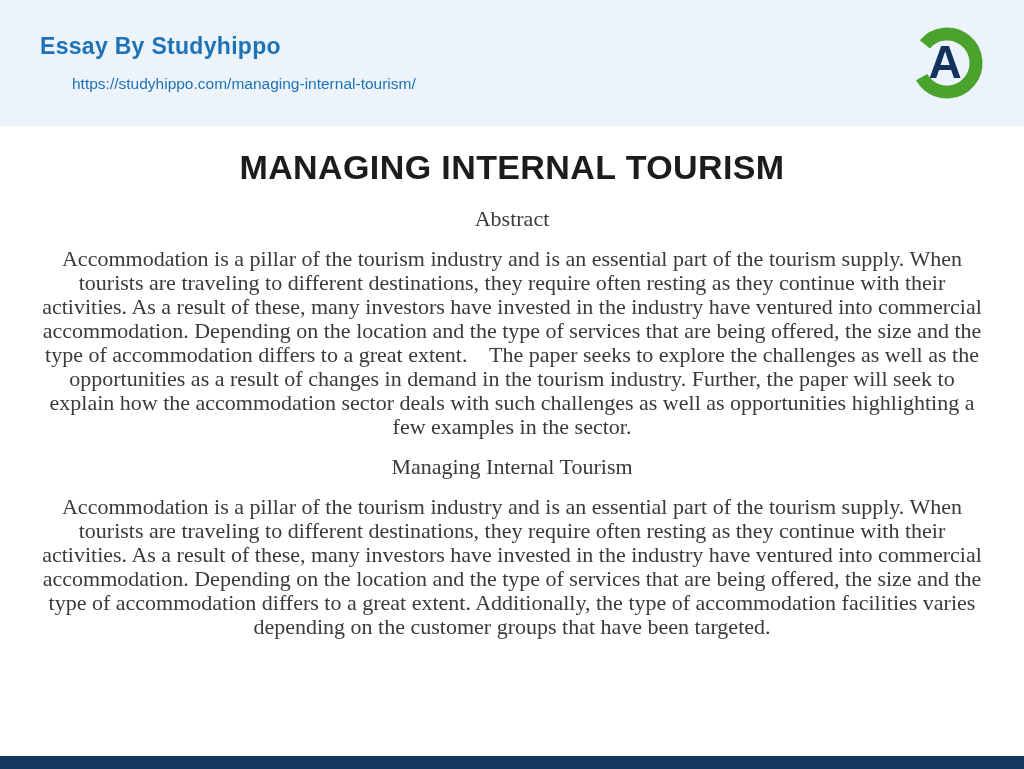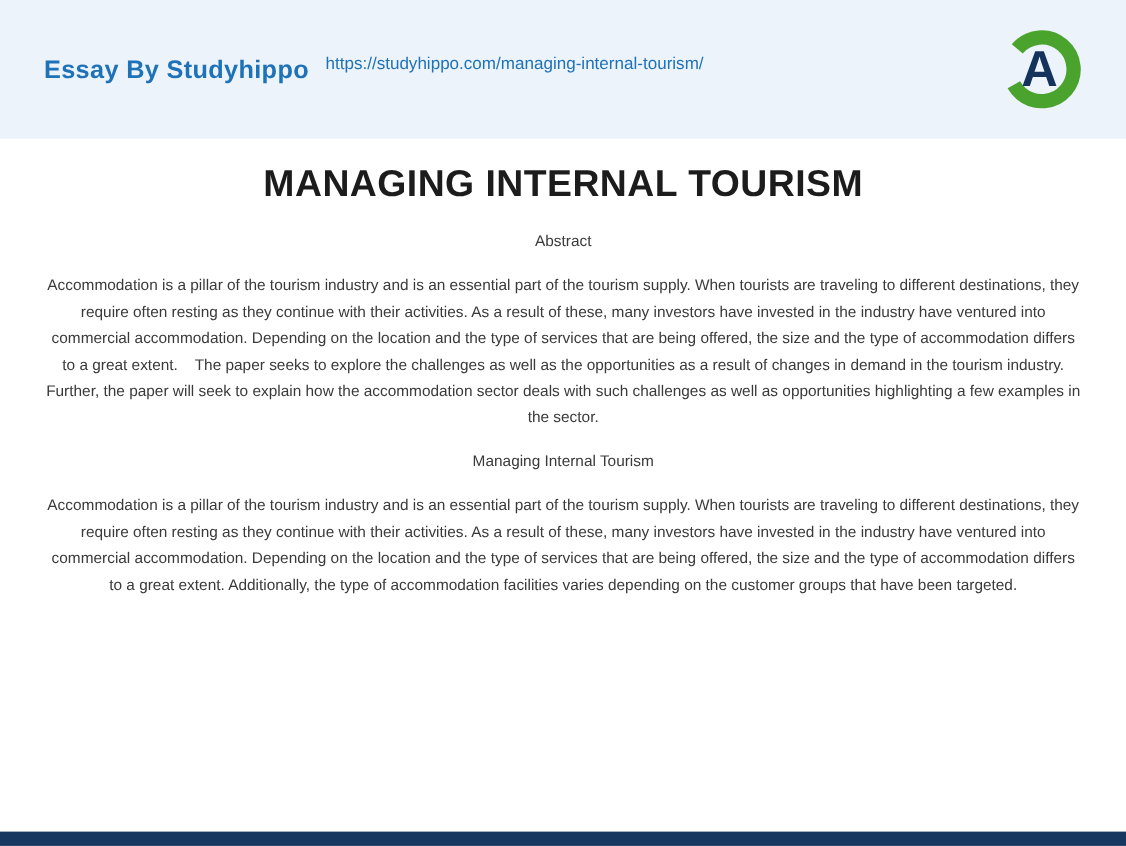--- a/index.html
+++ b/index.html
@@ -20,36 +20,37 @@
     background: #ecf3fb;
     height: 126px;
     flex: 0 0 126px;
     padding: 0 39px 0 40px;
     display: flex;
     align-items: center;
     justify-content: space-between;
   }
   .header-text {
     display: flex;
-    flex-direction: row;
+    flex-direction: column;
     gap: 15px;
   }
   .site-title {
     color: #1e72b8;
     font-size: 23px;
     font-weight: bold;
     text-decoration: none;
     letter-spacing: 0.3px;
     cursor: pointer;
   }
   .page-url {
     color: #1e72b8;
     font-size: 15.5px;
     text-decoration: none;
     cursor: pointer;
+    margin-left: 32px;
   }
   .logo {
     width: 76px;
     height: 76px;
     flex: 0 0 76px;
   }
   .content {
     flex: 1 1 auto;
     padding: 22px 40px 0 40px;
     overflow: hidden;
@@ -57,24 +58,25 @@
   }
   .doc-title {
     color: #1c1c1c;
     font-size: 34px;
     font-weight: bold;
     letter-spacing: 0.4px;
     margin: 0 0 20px 0;
   }
   .para {
     color: #3a3a3a;
-    font-size: 14px;
+    font-size: 22px;
     line-height: 24px;
     margin: 0 0 16px 0;
     max-width: 944px;
+    font-family: Liberation Serif, serif;
   }
   .footer-bar {
     flex: 0 0 13px;
     height: 13px;
     background: #16375f;
   }
 </style>
 </head>
 <body>
 

